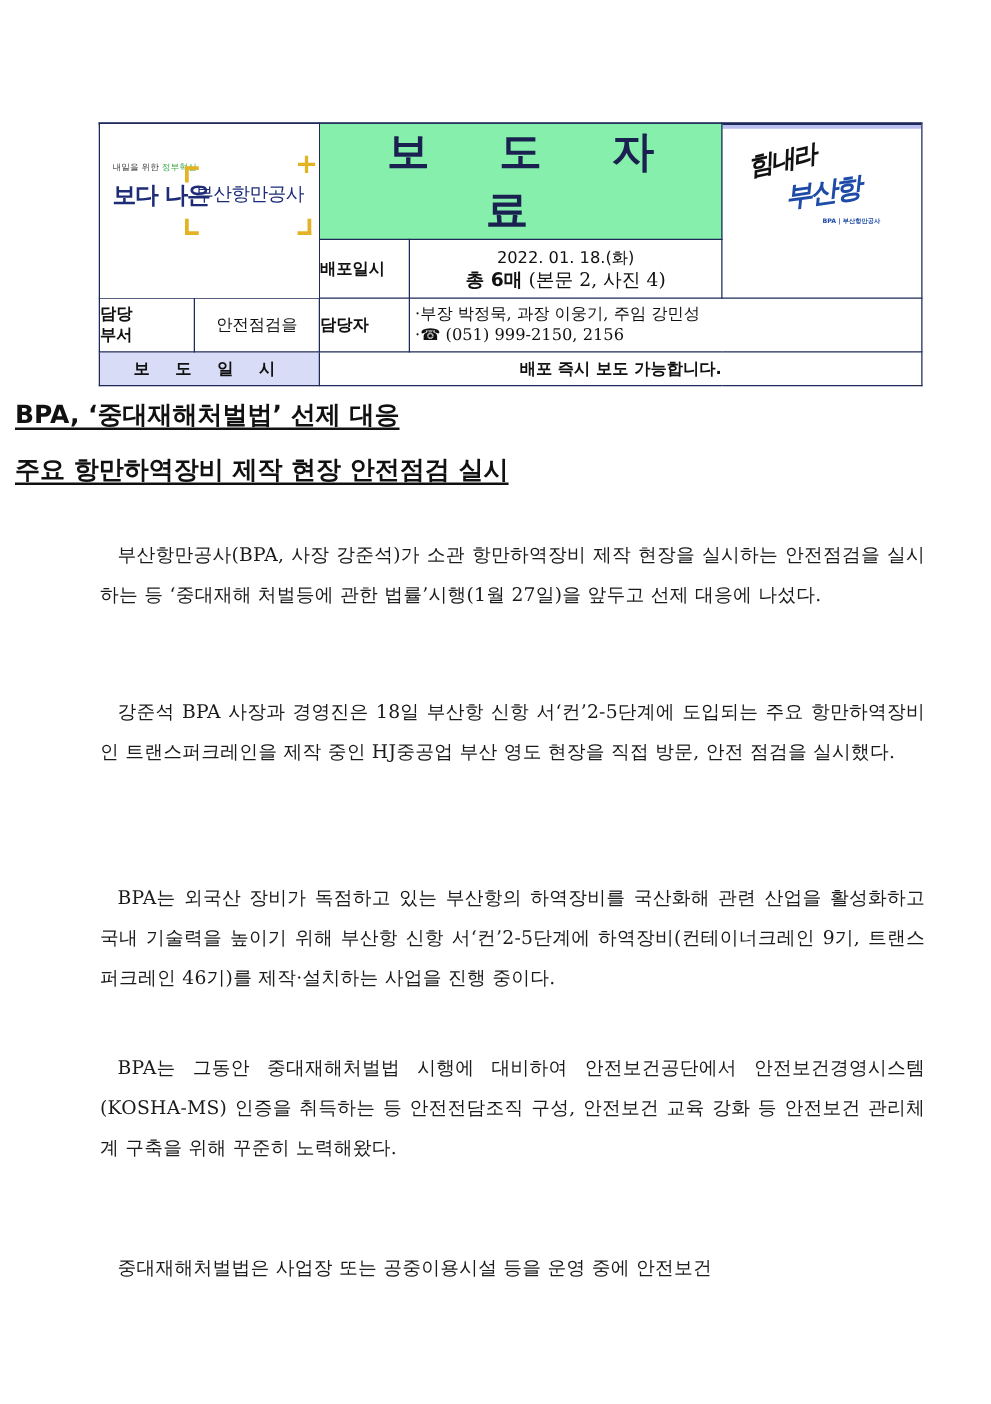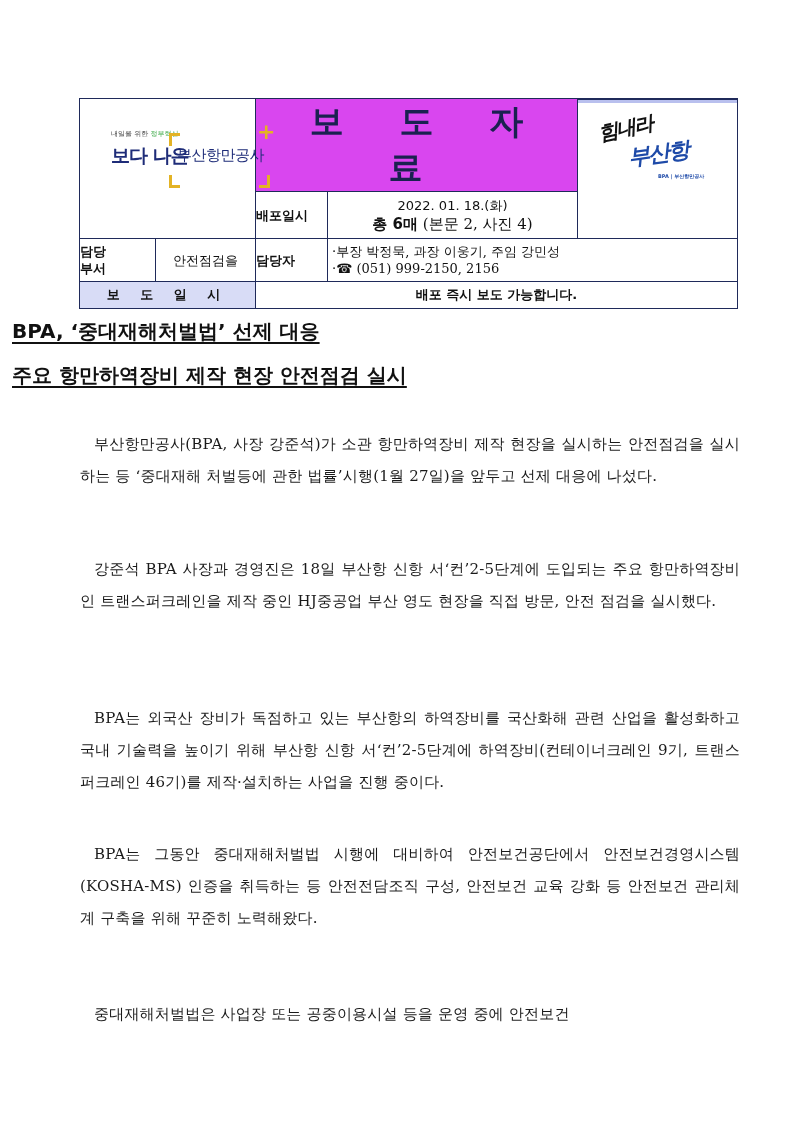--- a/index.html
+++ b/index.html
@@ -3,32 +3,32 @@
 <meta charset="utf-8">
 <style>
   html, body { margin: 0; padding: 0; background: #ffffff; }
   body { width: 793px; height: 1123px; position: relative; overflow: hidden; font-family: "DejaVu Serif", serif; color: #111; }
 
   .hdr-table { position: absolute; left: 79px; top: 98px; width: 658px; border-collapse: collapse; table-layout: fixed; }
   .hdr-table td { border: 1px solid #1f2a5a; padding: 0; vertical-align: middle; }
   .topband { position: absolute; left: 79px; top: 98px; width: 658px; height: 5px; background: #b9c0ee; border-top: 2px solid #1f2a5a; box-sizing: border-box; }
 
   .logo-cell { height: 100px; position: relative; background: #fff; }
-  .logo-wrap { position: absolute; left: 10px; top: 22px; width: 160px; height: 68px; margin-left: 21px; }
+  .logo-wrap { position: absolute; left: 10px; top: 22px; width: 160px; height: 68px; }
   .logo-small { position: absolute; left: 0; top: 8px; font-family: "DejaVu Sans", sans-serif; font-size: 7px; color: #444; }
   .logo-small b { color: #3aa845; font-weight: normal; }
   .logo-big { position: absolute; left: 0; top: 22px; font-family: "DejaVu Sans", sans-serif; font-size: 19px; font-weight: bold; color: #1e2c78; letter-spacing: -1px; }
   .logo-name { position: absolute; left: 66px; top: 25px; font-family: "DejaVu Sans", sans-serif; font-size: 15px; color: #1e2c78; letter-spacing: -0.5px; }
   .brk { position: absolute; width: 8px; height: 10px; border-color: #e3b325; border-style: solid; }
   .brk.tl { left: 58px; top: 12px; border-width: 3px 0 0 3px; }
   .brk.bl { left: 58px; top: 54px; border-width: 0 0 3px 3px; }
   .brk.br { left: 148px; top: 54px; border-width: 0 3px 3px 0; }
   .plus { position: absolute; left: 146px; top: 0px; font-family: "DejaVu Sans", sans-serif; font-size: 22px; font-weight: bold; color: #e3b325; line-height: 1; }
 
-  .title-cell { height: 50px; text-align: center; background: #d946ef; }
+  .title-cell { height: 50px; text-align: center; background: #86efac; }
   .title-cell span { font-family: "DejaVu Sans", sans-serif; font-size: 34px; font-weight: bold; color: #1a2150; letter-spacing: 22px; padding-left: 22px; }
 
   .lbl { font-family: "DejaVu Sans", sans-serif; font-weight: bold; font-size: 13px; text-align: left; line-height: 17px; }
   .val { font-size: 13px; line-height: 17px; }
   .dotted-left { border-left: 1px dotted #1f2a5a !important; }
 
   .date-cell { text-align: center; height: 46px; }
   .date-cell .d1 { font-family: "DejaVu Sans", sans-serif; font-size: 13px; }
   .date-cell .d2 { font-size: 15px; }
   .date-cell .d2 b { font-family: "DejaVu Sans", sans-serif; }

